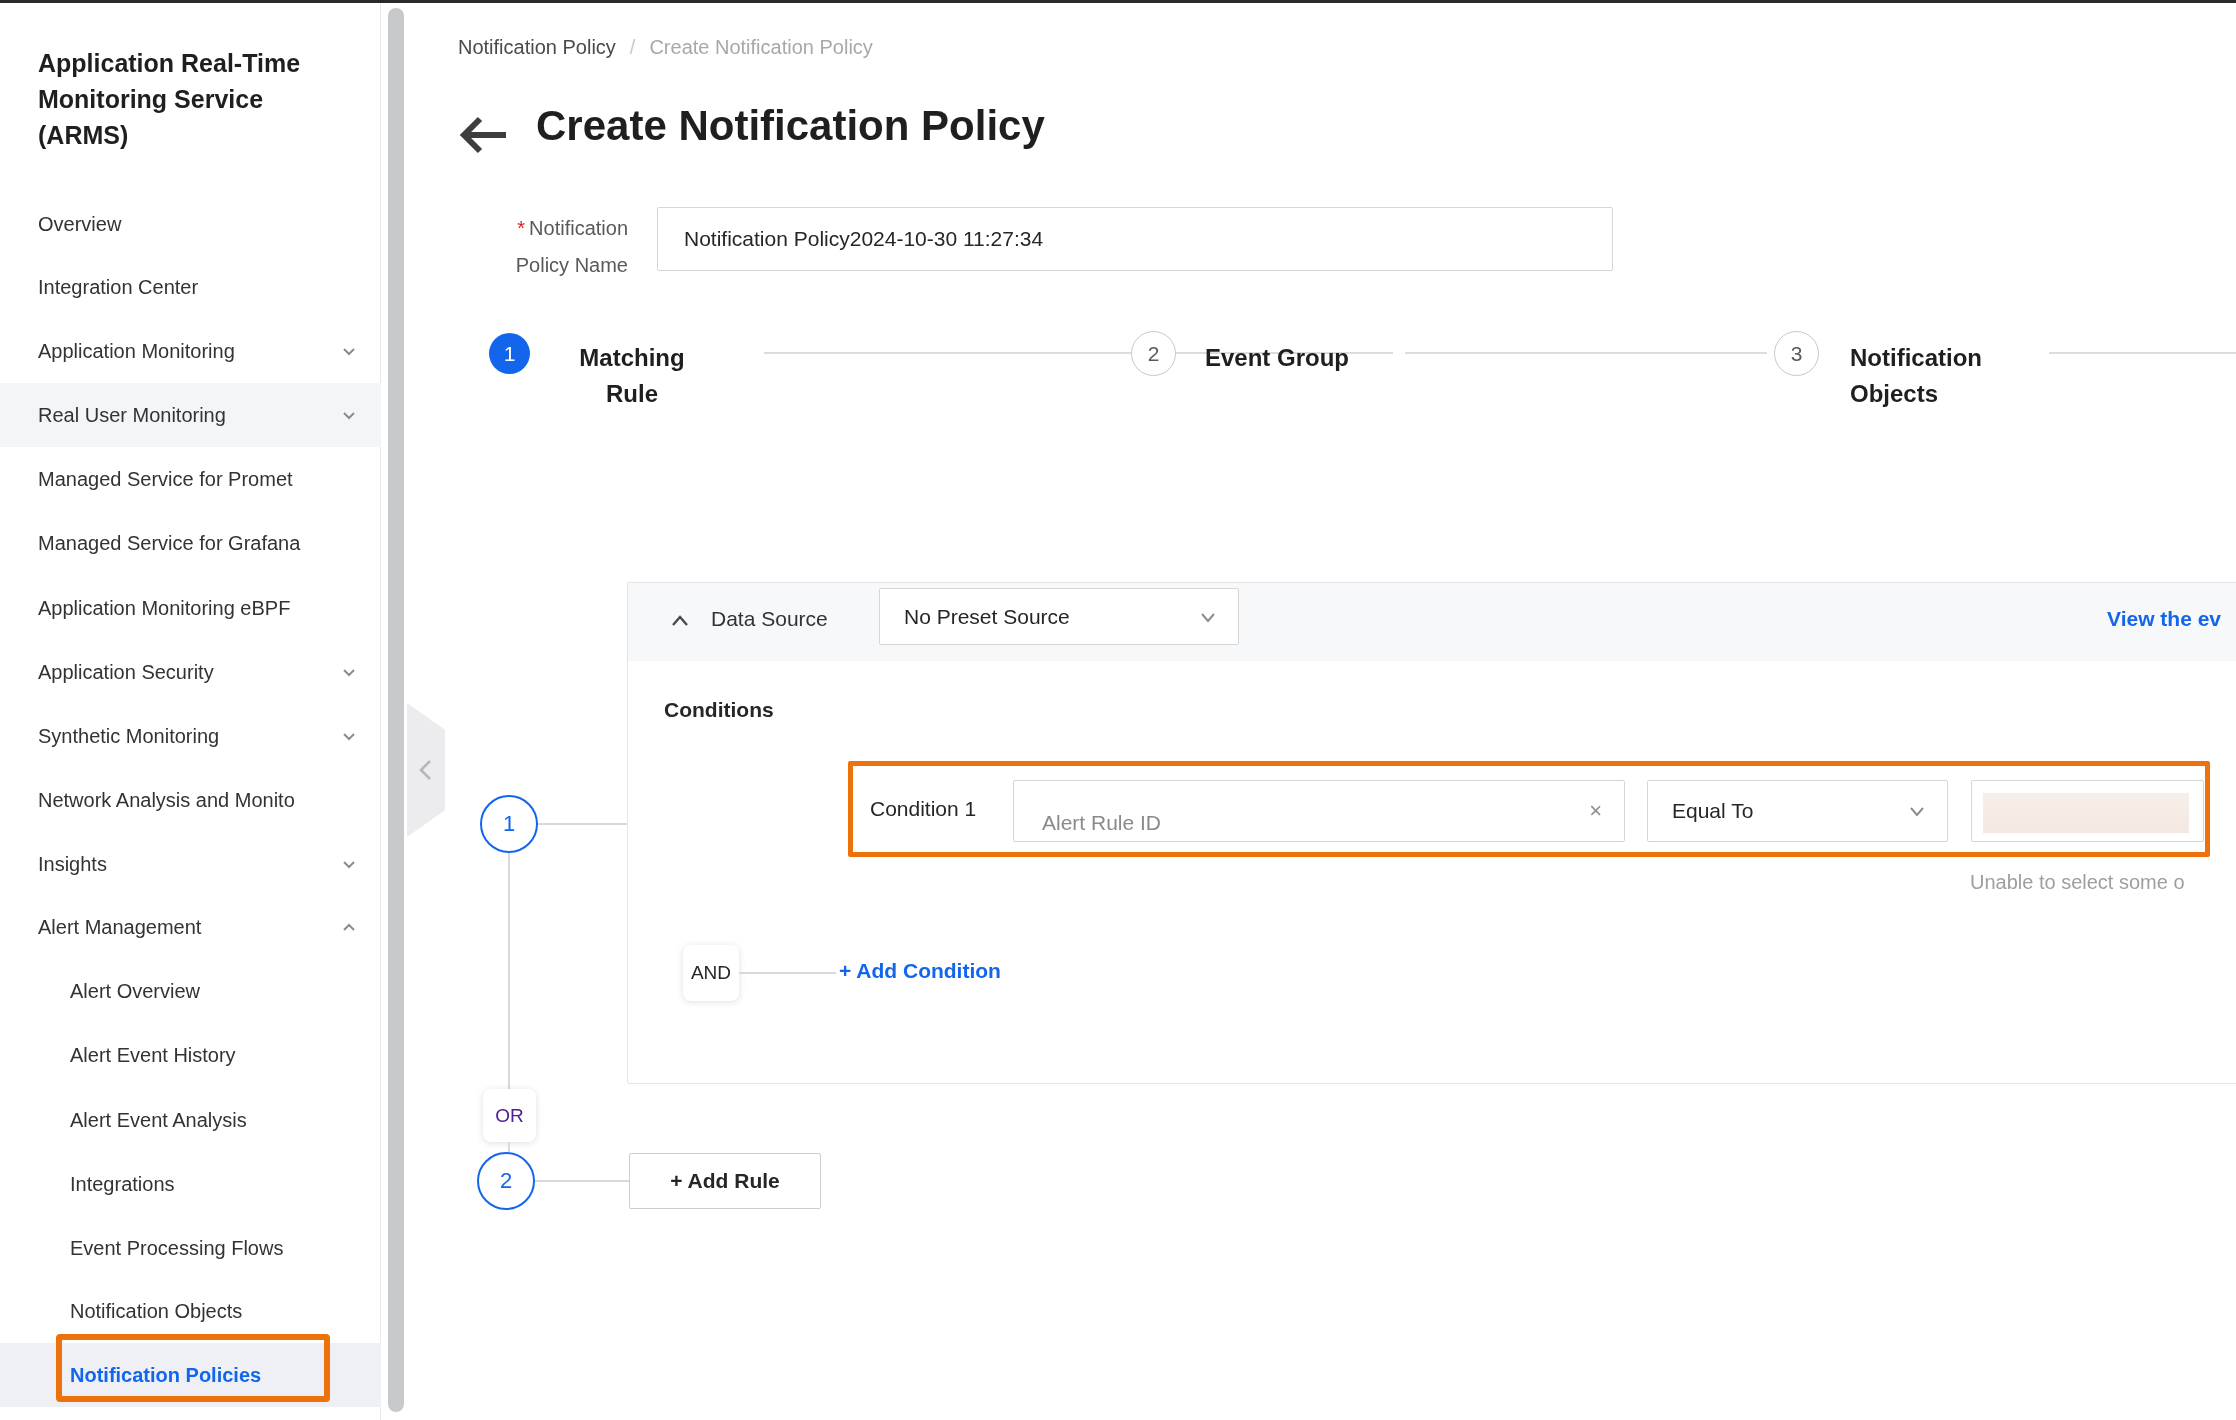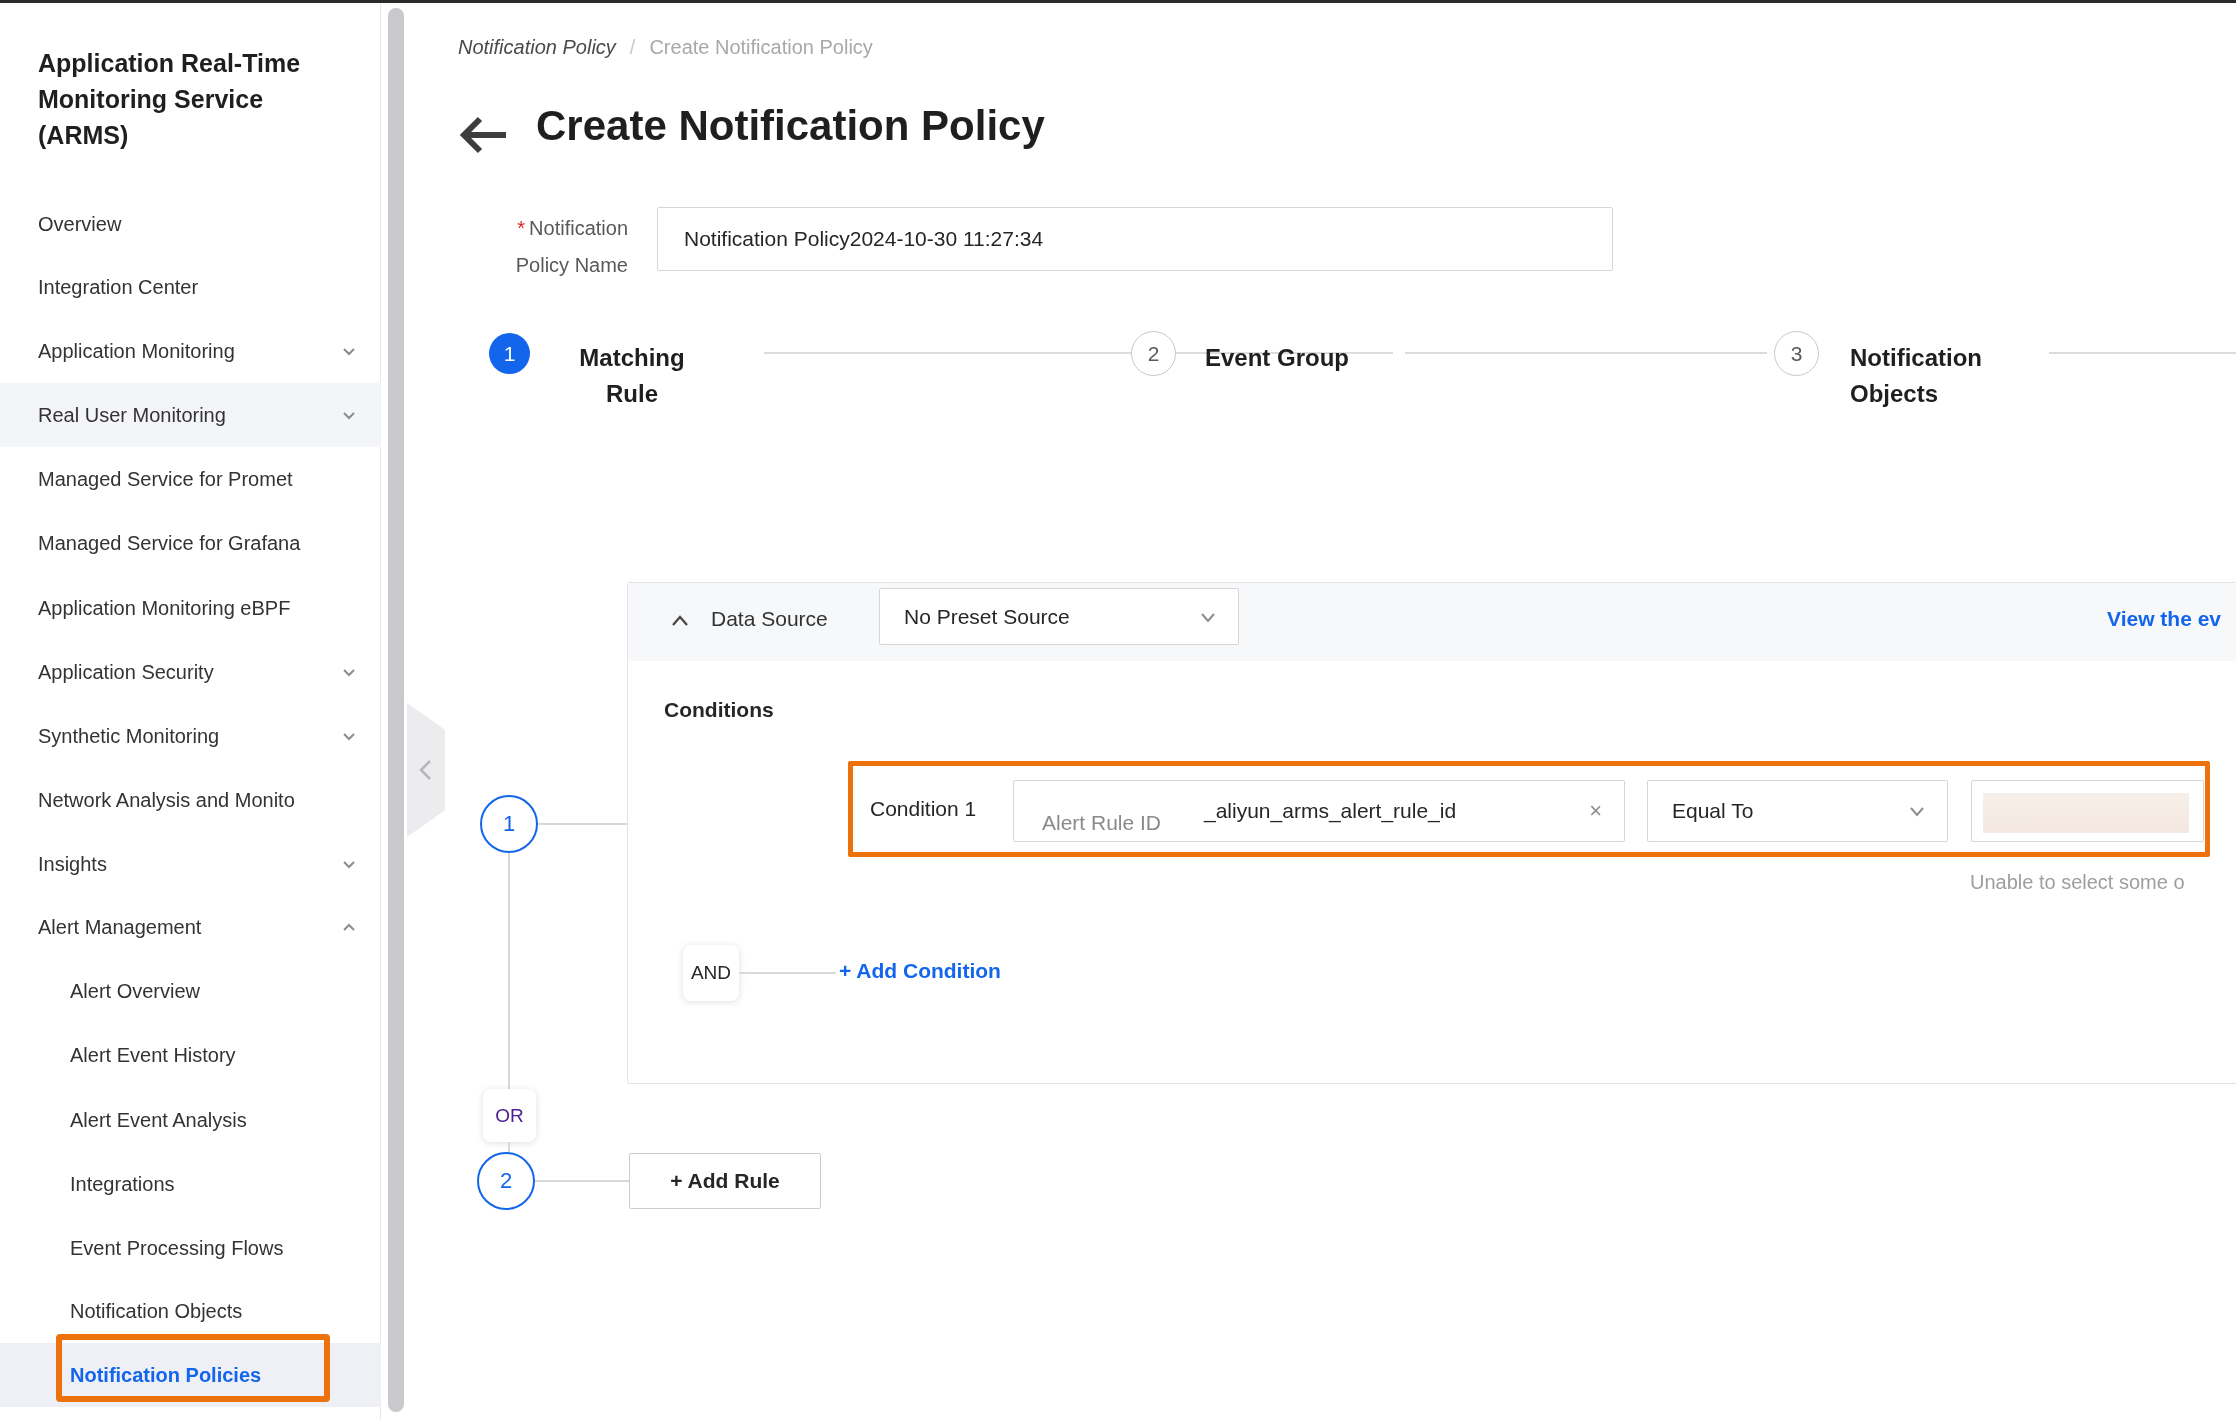--- a/index.html
+++ b/index.html
@@ -25,21 +25,21 @@
   .side-row.active-row .lbl { color:#1366ec; font-weight:bold; }
   .orange-box-side { left:56px; top:1334px; width:274px; height:68px; border:6px solid #ee720b; border-radius:4px; pointer-events:none; }
 
   
   .scroll-thumb { left:388px; top:8px; width:16px; height:1404px; background:#c8c9cc; border-radius:8px; }
   .collapse-tab { left:407px; top:703px; width:38px; height:134px; background:#ececee;
     clip-path:polygon(0 0,100% 20%,100% 80%,0 100%); display:flex; align-items:center; justify-content:center; }
 
   
   .breadcrumb { left:458px; top:36px; display:flex; gap:14px; font-size:20px; }
-  .bc-parent { color:#4a4a4a;font-style:italic; } .bc-sep { color:#c8c8c8; } .bc-current { color:#a8a8a8; }
+  .bc-parent { color:#4a4a4a; } .bc-sep { color:#c8c8c8; } .bc-current { color:#a8a8a8; }
   .back-arrow { left:456px; top:112px; width:56px; height:46px; cursor:pointer; }
   .page-title { left:536px; top:102px; font-size:42px; font-weight:bold; color:#1f1f1f; }
 
   
   .name-label { left:460px; top:210px; width:168px; text-align:right; font-size:20px; color:#595959; line-height:37px; }
   .req { color:#e02020; margin-right:4px; }
   .name-input { left:657px; top:207px; width:956px; height:64px; background:#fff; border:1px solid #d6d6d6; border-radius:2px;
     font-size:21px; color:#262626; line-height:62px; padding-left:26px; white-space:nowrap; overflow:hidden; }
 
   
@@ -252,21 +252,20 @@
     </div>
     <span class="view-link">View the ev</span>
   </div>
 
   <div class="conditions-heading">Conditions</div>
 
   <div class="cond-orange-box">
     <div class="cond-label">Condition 1</div>
     <div class="cond-input">
       <span class="f-label">Alert Rule ID</span>
-      <span class="f-value">_aliyun_arms_alert_rule_id</span>
       <span class="clear-x">×</span>
     </div>
     <div class="select-box op-select">
       <span class="sel-text">Equal To</span>
       <span class="sel-chev">
         <svg width="20" height="20">
             <polyline points="4,7 10,14 16,7" fill="none" stroke="#8c8c8c" stroke-width="2"></polyline>
           </svg>
       </span>
     </div>

